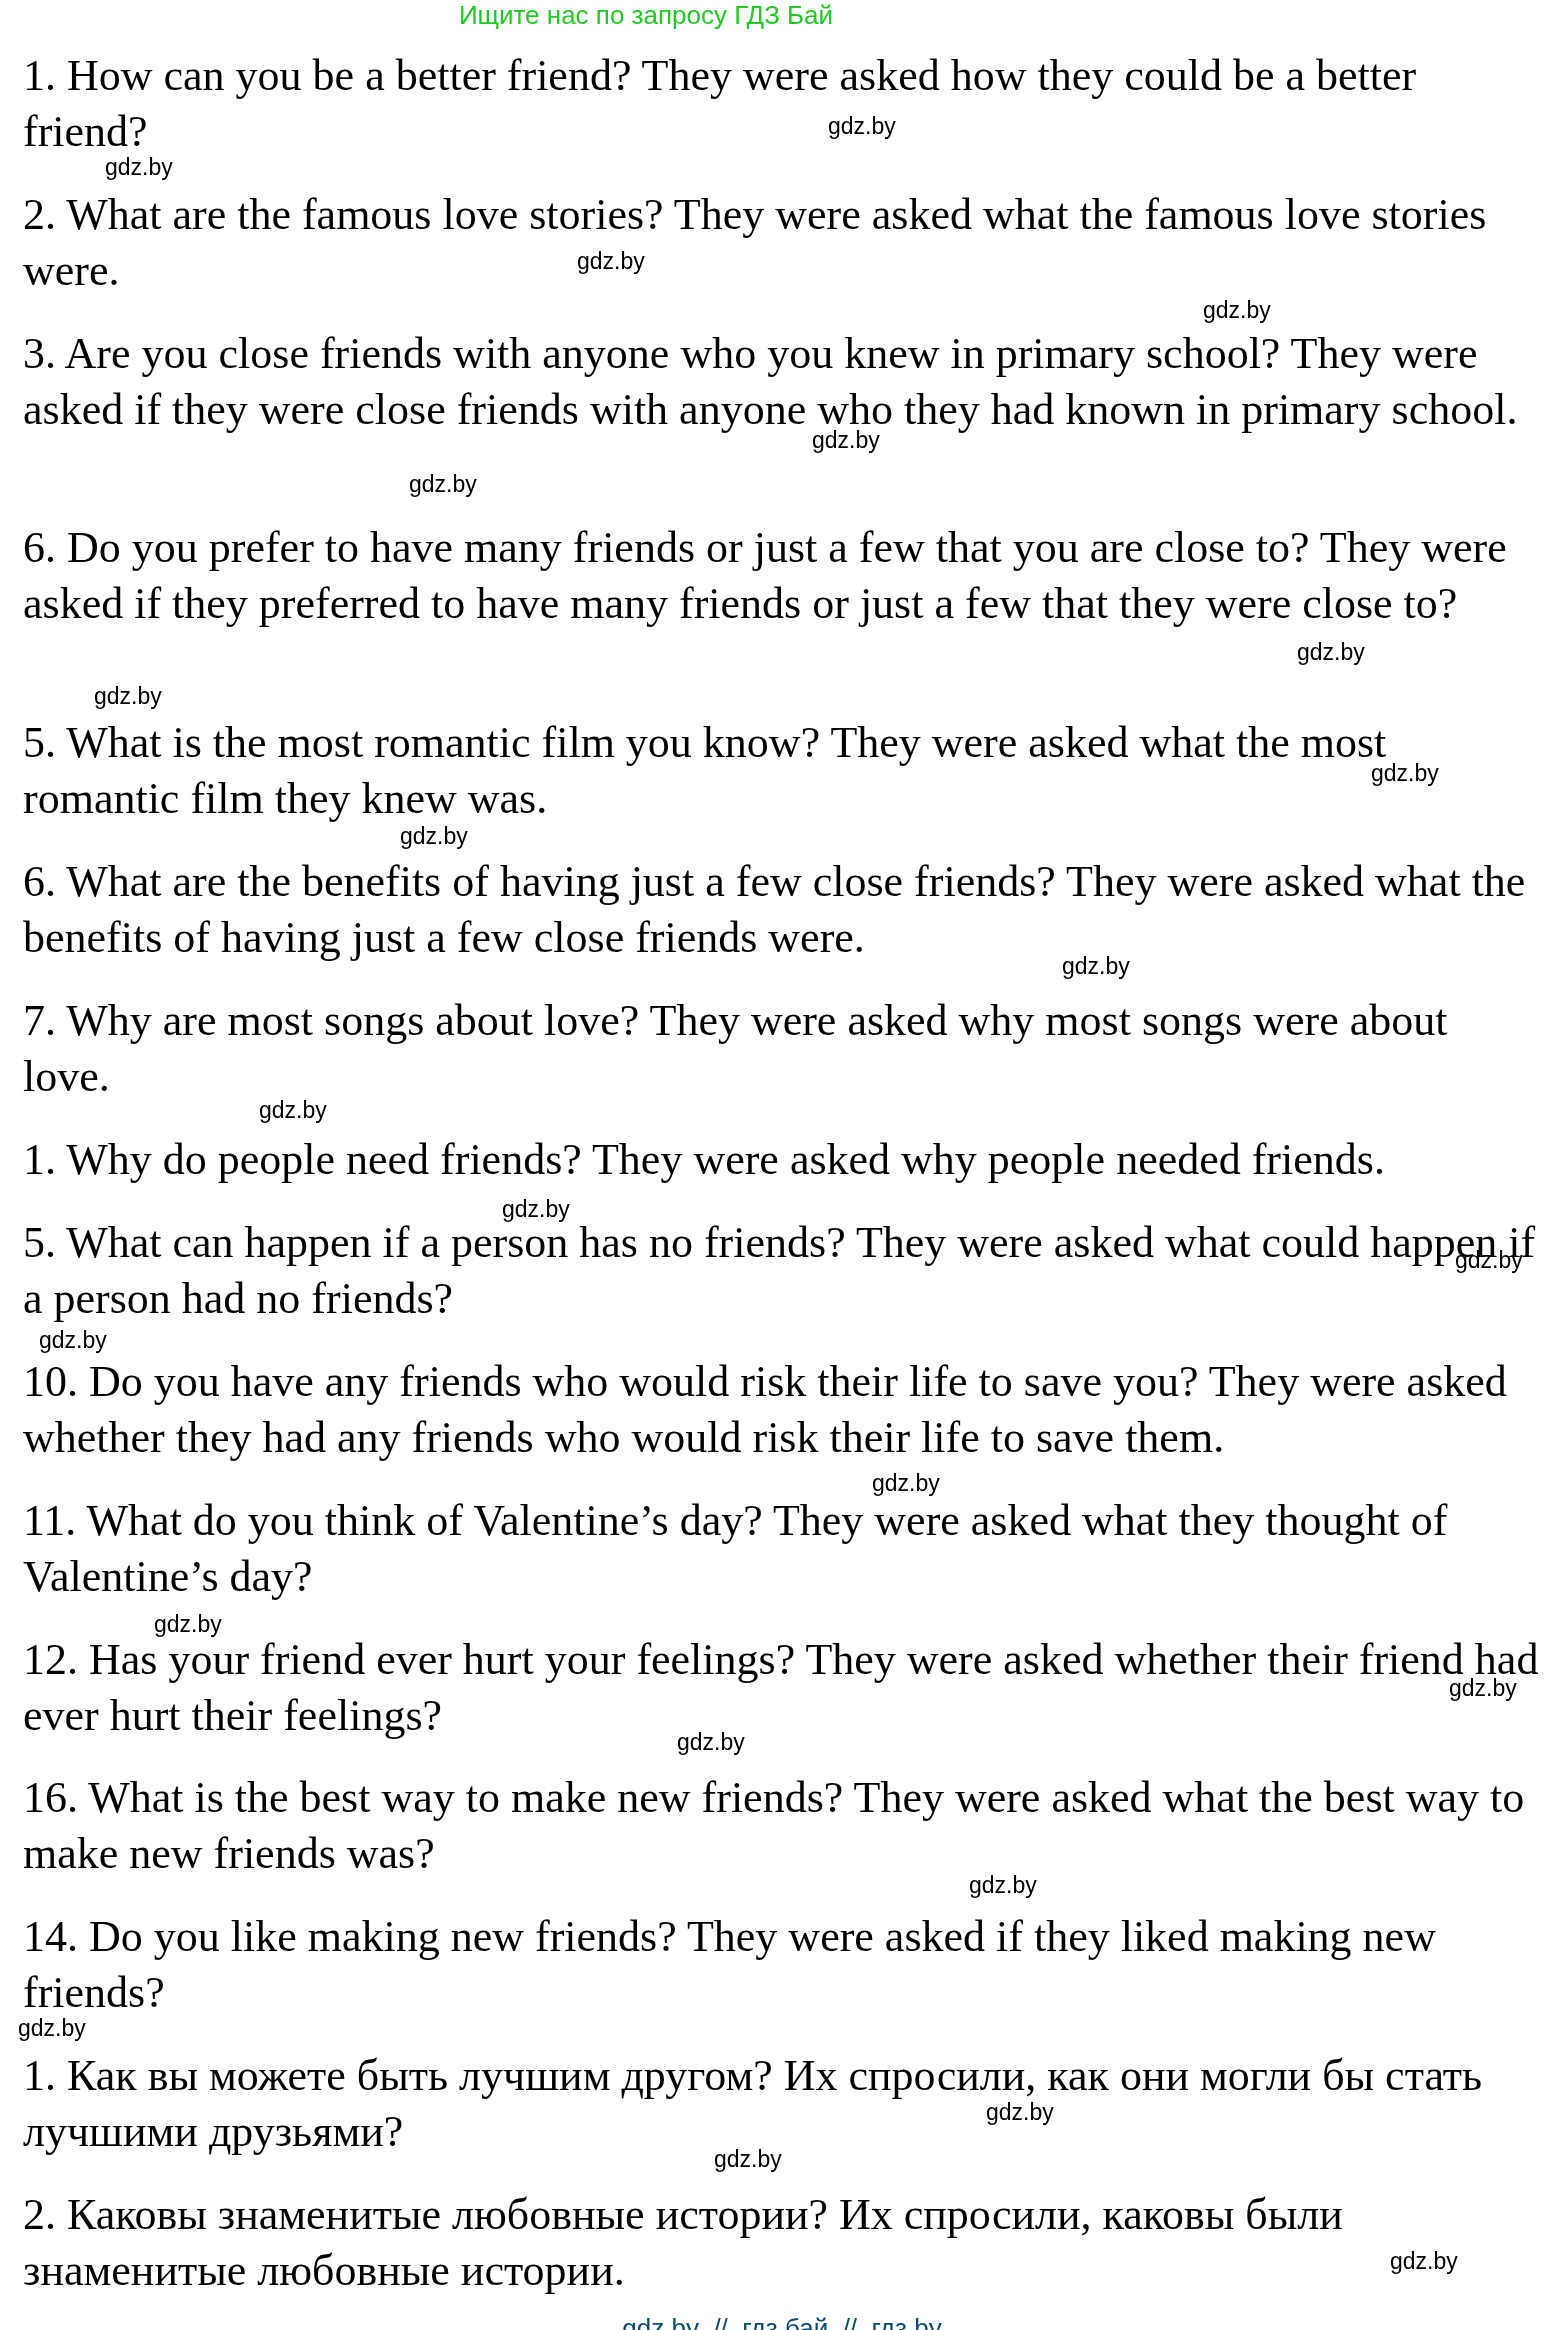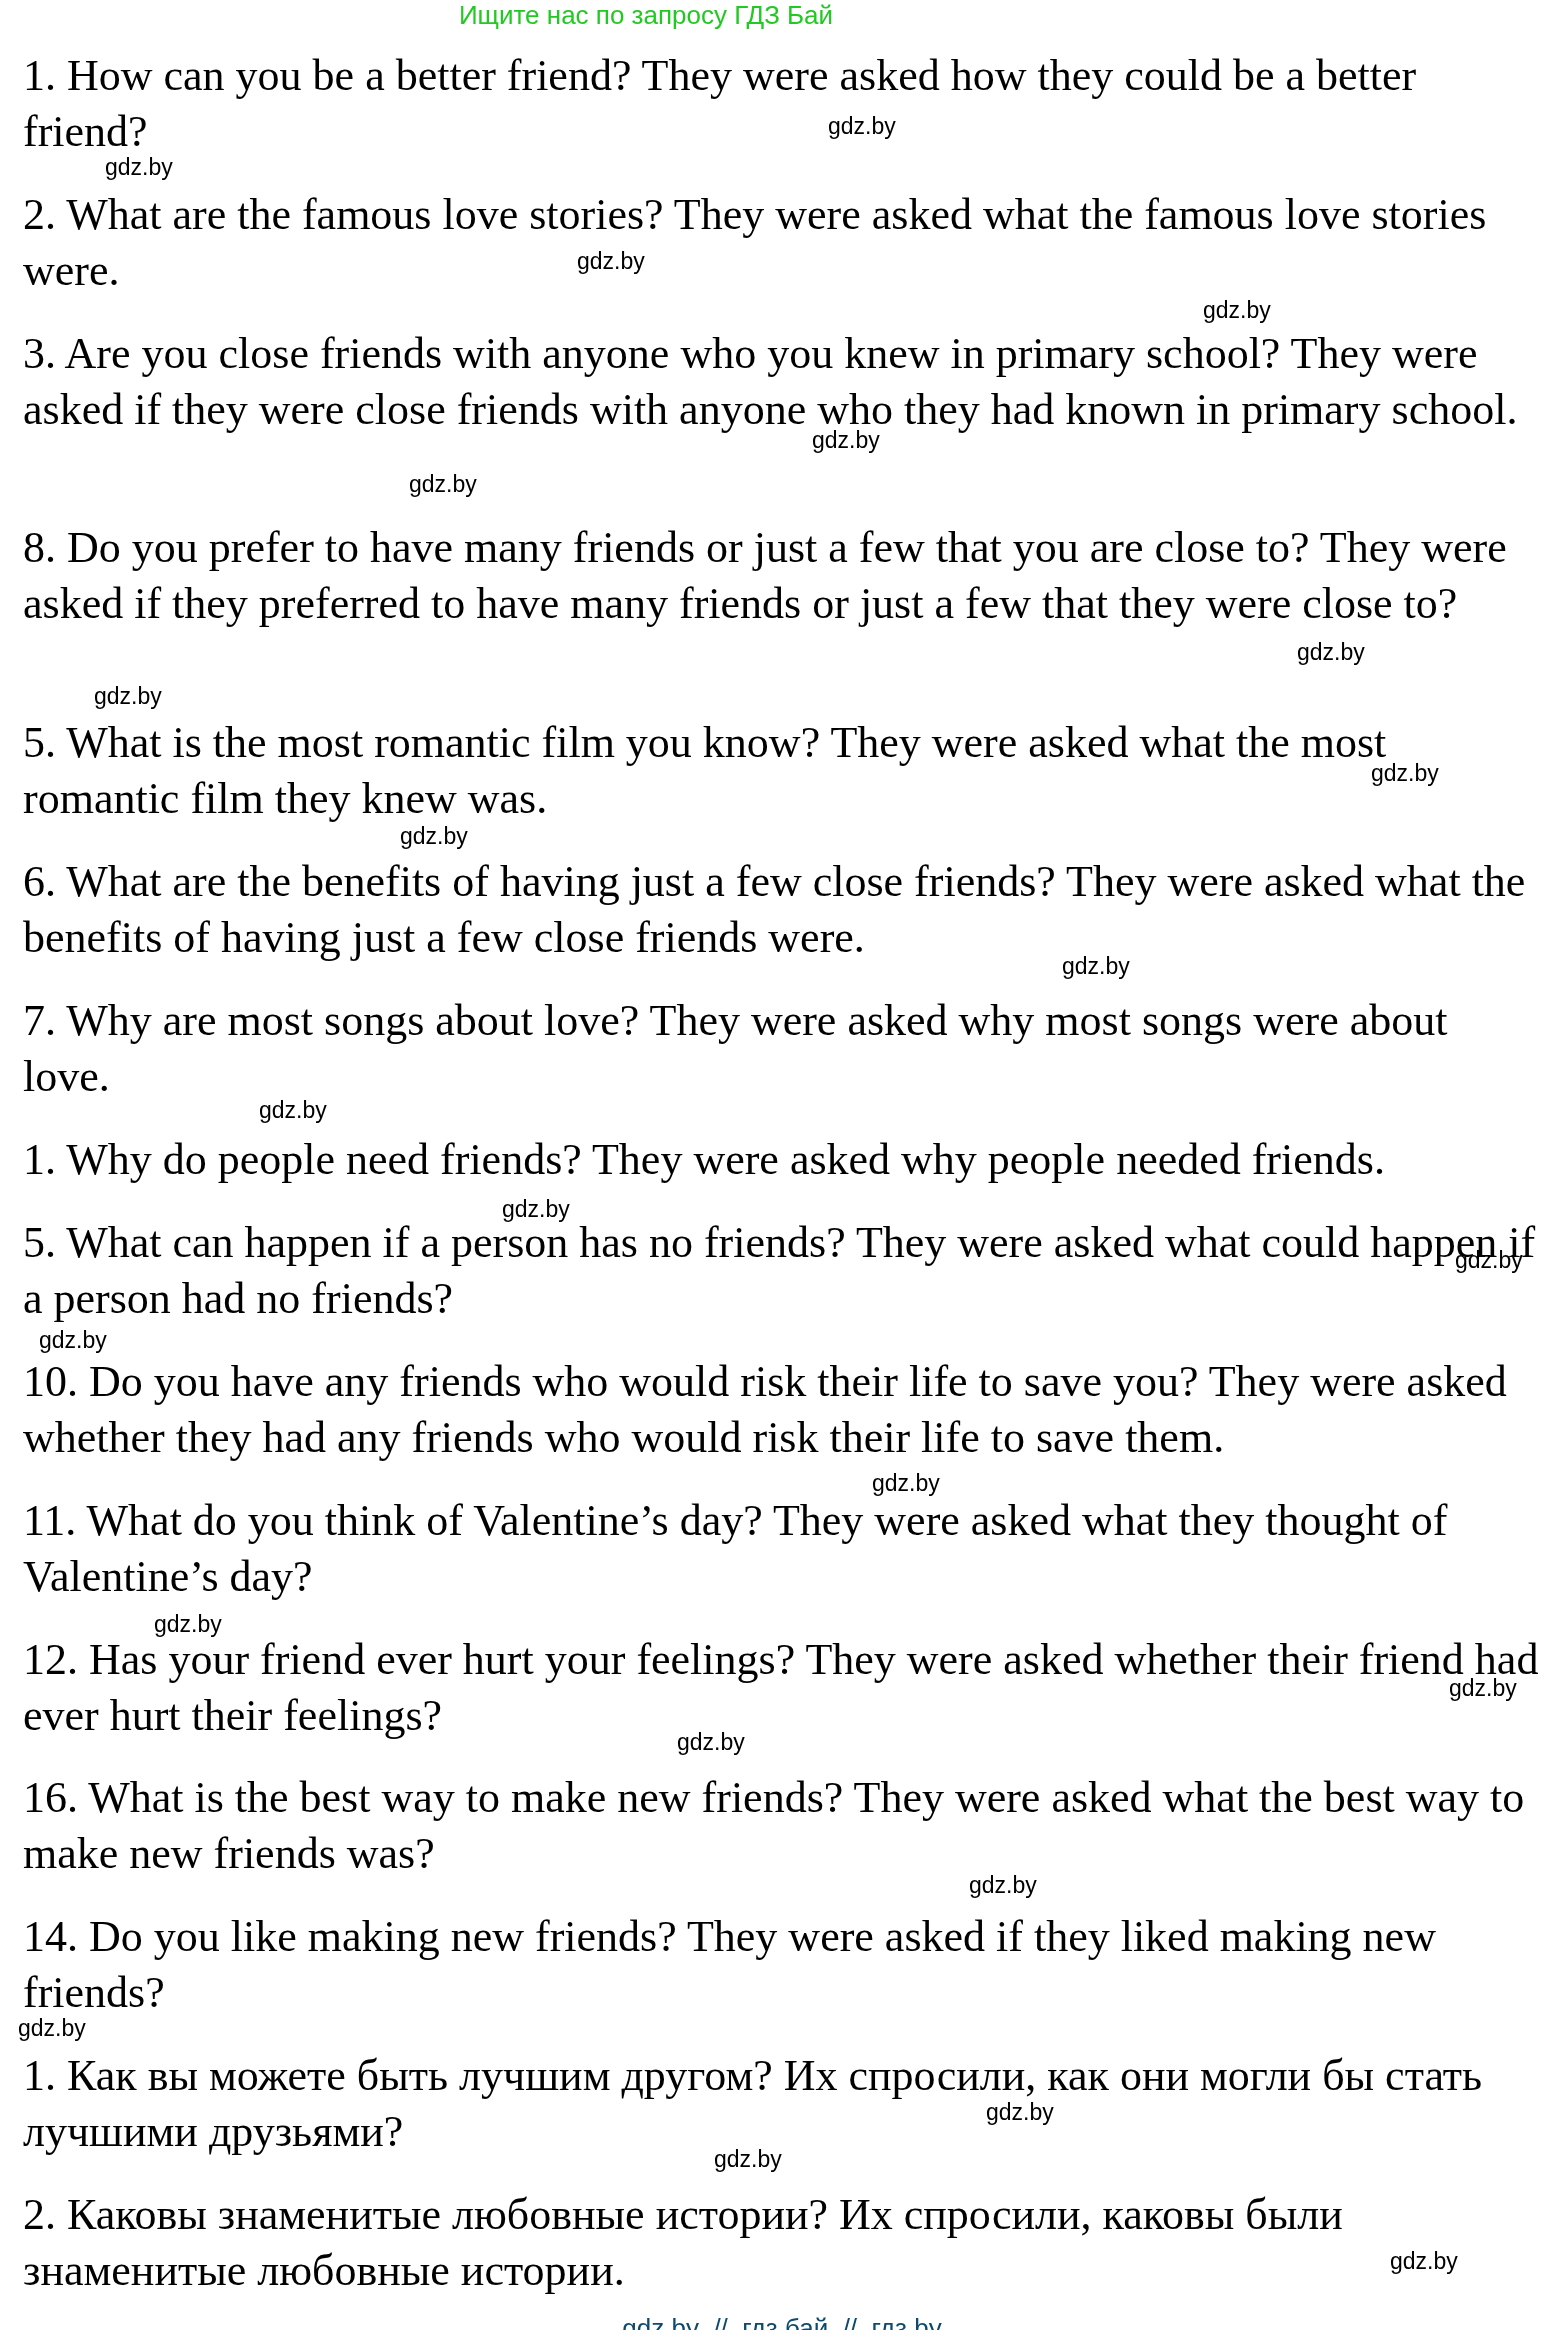--- a/index.html
+++ b/index.html
@@ -25,21 +25,21 @@
   }
 </style>
 </head>
 <body>
 
 <div class="header">Ищите нас по запросу ГДЗ Бай</div>
 
 <p class="para" style="top:48px;">1. How can you be a better friend? They were asked how they could be a better friend?</p>
 <p class="para" style="top:187px;">2. What are the famous love stories? They were asked what the famous love stories were.</p>
 <p class="para" style="top:326px;">3. Are you close friends with anyone who you knew in primary school? They were asked if they were close friends with anyone who they had known in primary school.</p>
-<p class="para" style="top:520px;">8. Do you prefer to have many friends or just a few that you are close to? They were asked if they preferred to have many friends or just a few that they were close to?</p>
+<p class="para" style="top:520px;">6. Do you prefer to have many friends or just a few that you are close to? They were asked if they preferred to have many friends or just a few that they were close to?</p>
 <p class="para" style="top:715px;">5. What is the most romantic film you know? They were asked what the most romantic film they knew was.</p>
 <p class="para" style="top:854px;">6. What are the benefits of having just a few close friends? They were asked what the benefits of having just a few close friends were.</p>
 <p class="para" style="top:993px;">7. Why are most songs about love? They were asked why most songs were about love.</p>
 <p class="para" style="top:1132px;">1. Why do people need friends? They were asked why people needed friends.</p>
 <p class="para" style="top:1215px;">5. What can happen if a person has no friends? They were asked what could happen if a person had no friends?</p>
 <p class="para" style="top:1354px;">10. Do you have any friends who would risk their life to save you? They were asked whether they had any friends who would risk their life to save them.</p>
 <p class="para" style="top:1493px;">11. What do you think of Valentine’s day? They were asked what they thought of Valentine’s day?</p>
 <p class="para" style="top:1632px;">12. Has your friend ever hurt your feelings? They were asked whether their friend had ever hurt their feelings?</p>
 <p class="para" style="top:1770px;">16. What is the best way to make new friends? They were asked what the best way to make new friends was?</p>
 <p class="para" style="top:1909px;">14. Do you like making new friends? They were asked if they liked making new friends?</p>

